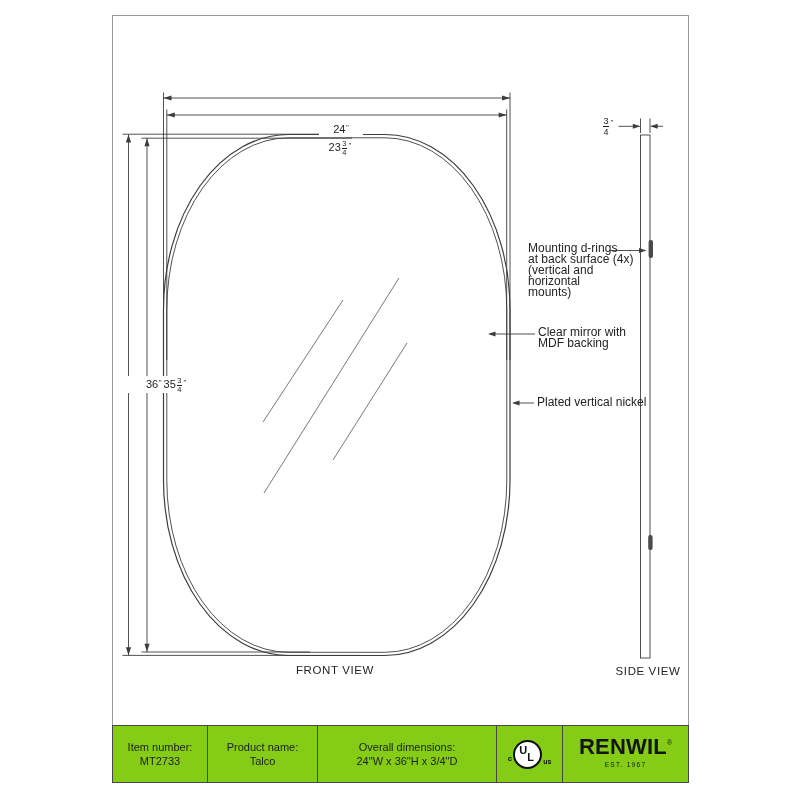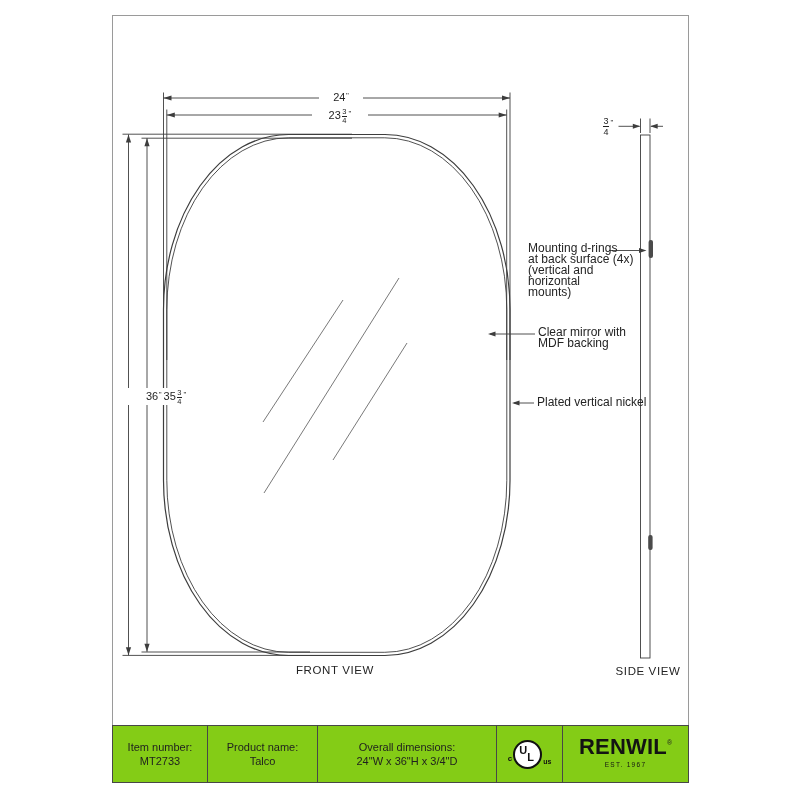--- a/index.html
+++ b/index.html
@@ -11,21 +11,21 @@
     position:absolute; left:112px; top:15px; width:577px; height:768px;
     border:1px solid #9a9a9a; box-sizing:border-box; background:#fff;
   }
   #drawing { position:absolute; left:0; top:0; }
 
   .txt { position:absolute; color:#1f1f1f; }
   .dimlabel {
     background:#fff; padding:0 3px; font-size:11px; line-height:13px;
     white-space:nowrap; display:inline-flex; align-items:center;
   }
-  .center { text-align:center; justify-content:center; }
+  .center { text-align:center; justify-content:center;margin-top:32px; }
   .unit { font-size:8px; vertical-align:top; position:relative; top:-2px; margin-left:0.5px; }
   .frac { display:inline-flex; flex-direction:column; align-items:center;
           font-size:7.5px; line-height:7.5px; margin:0 1px; position:relative; top:0.5px; }
   .frac .num { border-bottom:1px solid #1f1f1f; padding:0 0.5px 0.5px 0.5px; }
   .frac .den { padding-top:0.5px; }
   .viewlabel { font-size:11.5px; letter-spacing:0.6px; color:#242424; text-align:center; }
   .note { font-size:12px; line-height:11px; white-space:pre-line; color:#242424; }
 
   #titleblock {
     position:absolute; left:112px; top:725px; width:577px; height:58px;
@@ -139,21 +139,21 @@
 
   <span class="txt dimlabel center" style="left:312px; top:107px; width:50px;text-align:right;">
     <span>23</span>
       <span class="frac">
         <span class="num">3</span>
         <span class="den">4</span>
       </span>
       <span class="unit">"</span>
   </span>
 
-  <span class="txt dimlabel" style="left:114px; top:388px;padding-left:32px;">
+  <span class="txt dimlabel" style="left:114px; top:376px;padding-left:32px;">
     <span>36</span>
       <span class="unit">"</span>
     <span style="width:2px;"></span>
     <span>35</span>
       <span class="frac">
         <span class="num">3</span>
         <span class="den">4</span>
       </span>
       <span class="unit">"</span>
   </span>

